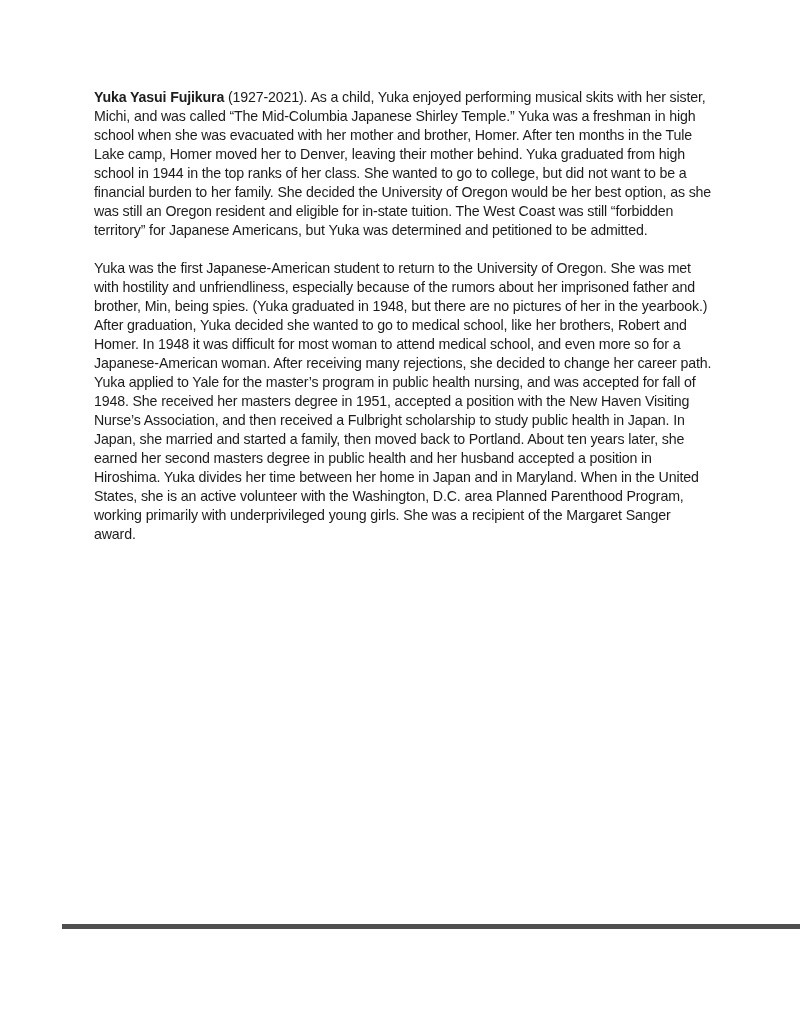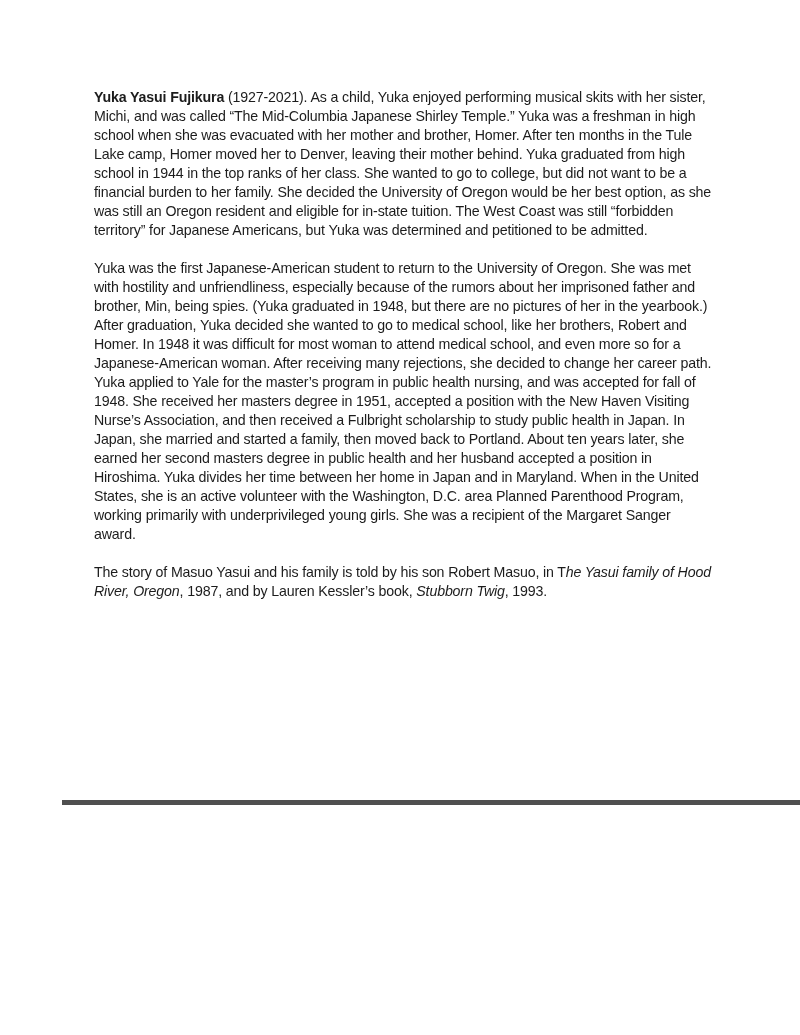--- a/index.html
+++ b/index.html
@@ -1,20 +1,20 @@
 <!DOCTYPE html>
 <html><head>
 <meta charset="utf-8">
 <style>
   html, body { margin: 0; padding: 0; }
   body { background: #ffffff; }
   .page {
     position: relative;
     width: 800px;
-    height: 805px;
+    height: 929px;
     background: #ffffff;
     overflow: hidden;
     font-family: "Liberation Sans", sans-serif;
   }
   .content {
     position: absolute;
     left: 94px;
     top: 88px;
     width: 618px;
     color: #1c1c1c;
@@ -49,21 +49,20 @@
 <body>
 
 <div class="page">
 
   <div class="content">
 
     <p><span class="bold">Yuka Yasui Fujikura</span><span> (1927-2021). As a child, Yuka enjoyed performing musical skits with her sister, Michi, and was called “The Mid-Columbia Japanese Shirley Temple.” Yuka was a freshman in high school when she was evacuated with her mother and brother, Homer. After ten months in the Tule Lake camp, Homer moved her to Denver, leaving their mother behind. Yuka graduated from high school in 1944 in the top ranks of her class. She wanted to go to college, but did not want to be a financial burden to her family. She decided the University of Oregon would be her best option, as she was still an Oregon resident and eligible for in-state tuition. The West Coast was still “forbidden territory” for Japanese Americans, but Yuka was determined and petitioned to be admitted.</span></p>
 
     <p><span>Yuka was the first Japanese-American student to return to the University of Oregon. She was met with hostility and unfriendliness, especially because of the rumors about her imprisoned father and brother, Min, being spies. (Yuka graduated in 1948, but there are no pictures of her in the yearbook.) After graduation, Yuka decided she wanted to go to medical school, like her brothers, Robert and Homer. In 1948 it was difficult for most woman to attend medical school, and even more so for a Japanese-American woman. After receiving many rejections, she decided to change her career path. Yuka applied to Yale for the master’s program in public health nursing, and was accepted for fall of 1948. She received her masters degree in 1951, accepted a position with the New Haven Visiting Nurse’s Association, and then received a Fulbright scholarship to study public health in Japan. In Japan, she married and started a family, then moved back to Portland. About ten years later, she earned her second masters degree in public health and her husband accepted a position in Hiroshima. Yuka divides her time between her home in Japan and in Maryland. When in the United States, she is an active volunteer with the Washington, D.C. area Planned Parenthood Program, working primarily with underprivileged young girls. She was a recipient of the Margaret Sanger award.</span></p>
 
-    <p><span>The story of Masuo Yasui and his family is told by his son Robert Masuo, in T</span><span class="italic">he Yasui family of Hood River, Oregon</span><span>, 1987, and by Lauren Kessler’s book, </span><span class="italic">Stubborn Twig</span><span>, 1993.</span></p>
 
   </div>
 
   <div class="footer">
     <div>Finance &amp; Facilities Committee Meeting Materials</div>
     <div>03 May 2024 | Page 48 of 55</div>
   </div>
 
   <div class="bottom-bar"></div>
 

